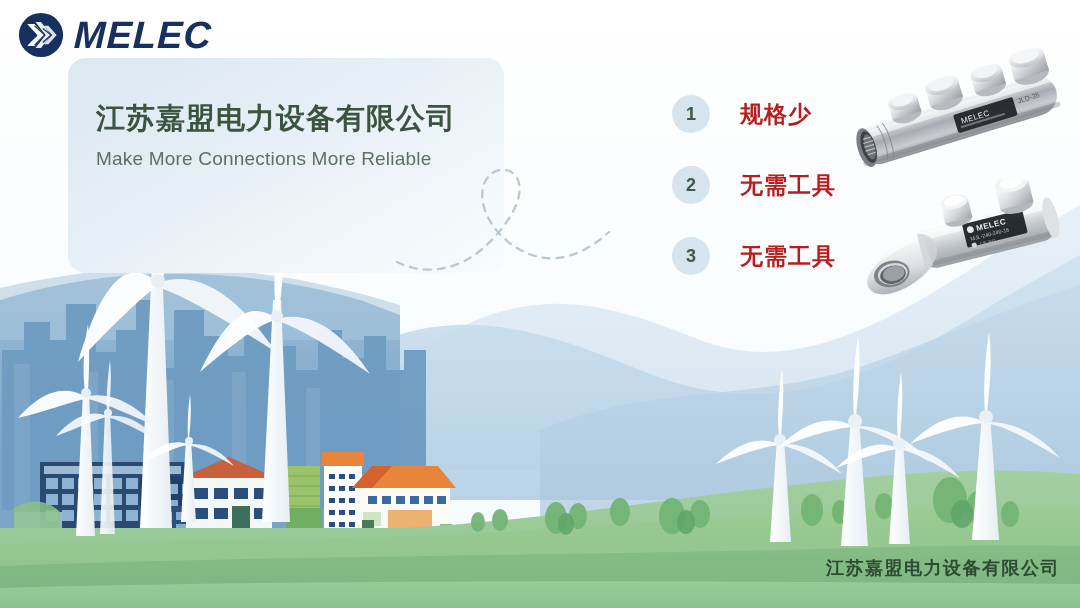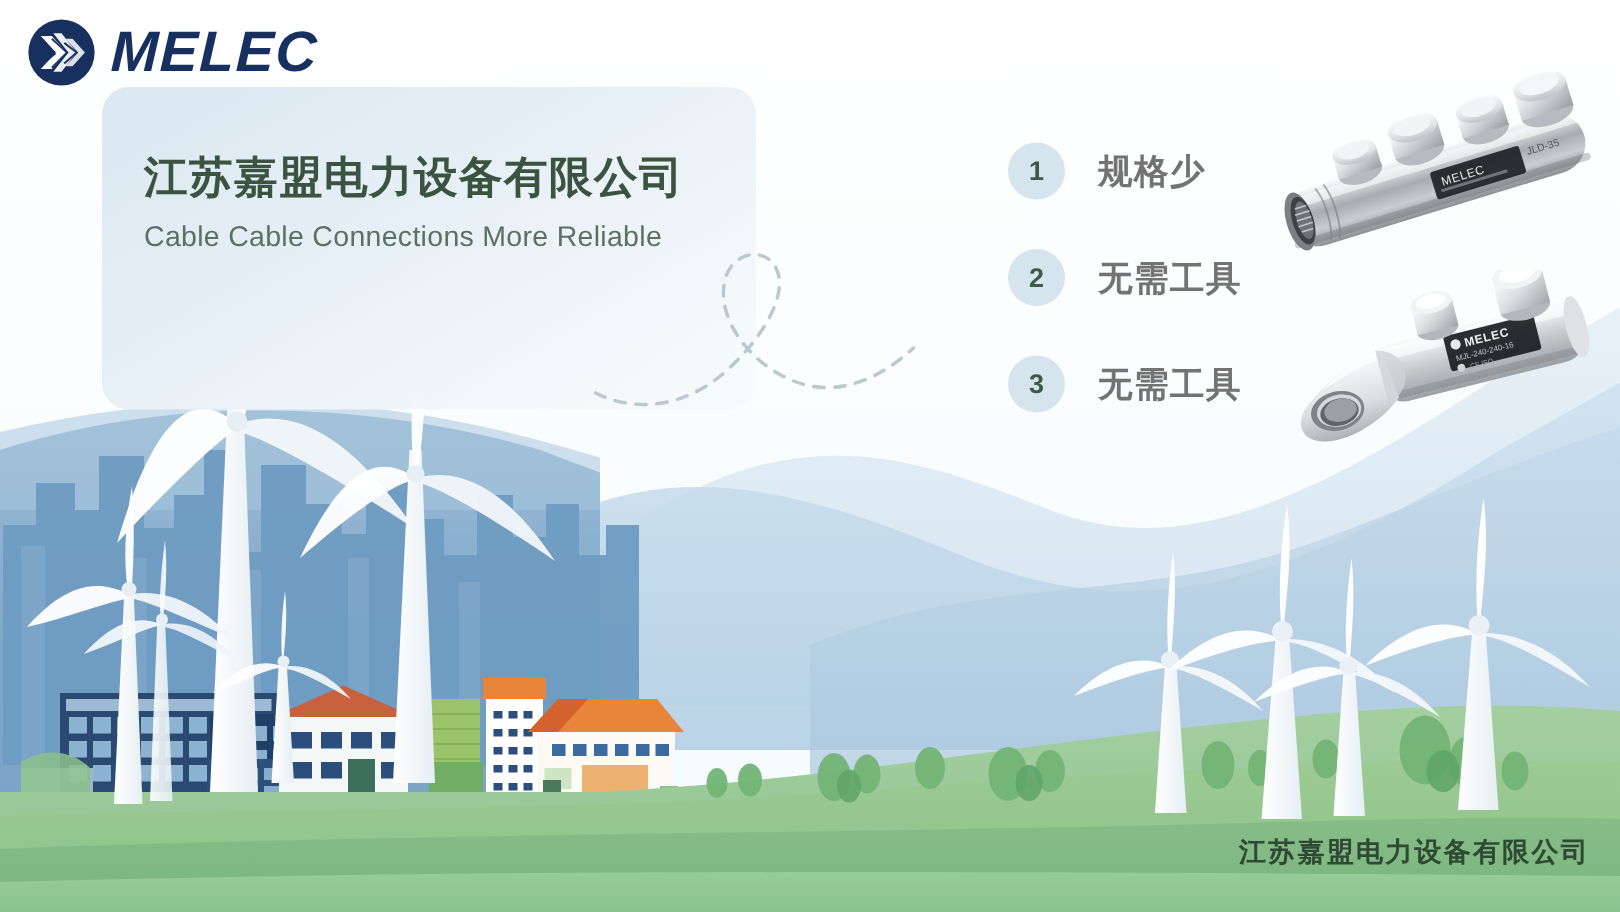--- a/index.html
+++ b/index.html
@@ -55,23 +55,23 @@
   .bullet-row { display:flex; align-items:center; height:44px; margin-bottom:27px; }
   .bullet-num {
     width:38px; height:38px; border-radius:50%;
     background:#d6e4ed;
     display:flex; align-items:center; justify-content:center;
     font-family:"Liberation Sans", sans-serif;
     font-size:18px; font-weight:bold; color:#3f5a44;
     flex:0 0 auto;
   }
   .bullet-label {
-    margin-left:22px;
+    margin-left:30px;
     font-family:"DejaVu Sans","Liberation Sans", sans-serif;
-    font-size:23px; font-weight:bold; color:#737373;
+    font-size:23px; font-weight:bold; color:#b91c1c;
     letter-spacing:1px; white-space:nowrap;
   }
 
   
   .product { position:absolute; z-index:30; }
   #product-connector { left:838px; top:48px; width:238px; height:130px; }
   #product-lug       { left:840px; top:180px; width:236px; height:118px; }
 
   
   .company {
@@ -432,21 +432,21 @@
         <path d="M54 36 L72 50 L54 66"></path>
       </g>
     </svg>
     <div class="logo-text">MELEC</div>
   </div>
 
   <div class="title-panel"></div>
 
   <div class="title-block">
     <div class="main-title">江苏嘉盟电力设备有限公司</div>
-    <div class="sub-title">Cable Cable Connections More Reliable</div>
+    <div class="sub-title">Make More Connections More Reliable</div>
   </div>
 
   <svg class="swirl" viewBox="0 0 220 130" xmlns="http://www.w3.org/2000/svg">
     <path d="M2 112 C 30 126 62 120 86 100 C 112 78 132 46 122 28 C 114 14 92 18 88 38 C 83 62 104 92 134 104 C 162 115 190 104 214 82" fill="none" stroke="#b9c9cf" stroke-width="2.3" stroke-linecap="round" stroke-dasharray="7 7"></path>
   </svg>
 
   <div class="bullets">
     <div class="bullet-row">
       <div class="bullet-num">1</div>
       <div class="bullet-label">规格少</div>

